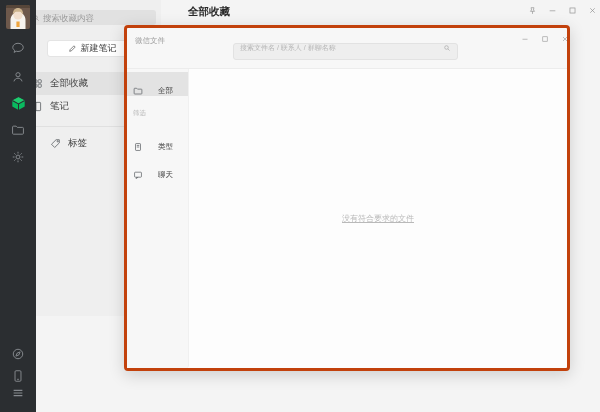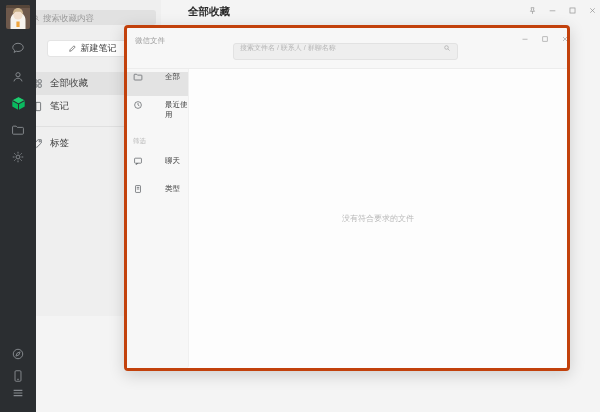--- a/index.html
+++ b/index.html
@@ -27,21 +27,21 @@
   .s-search input { flex:1; min-width:0; font-size:8.5px; color:#333; }
   .s-search input::placeholder { color:#9a9a9a; }
   .new-note { position:absolute; left:23px; top:40px; width:90px; height:17px; background:#ffffff; border:1px solid #e4e4e4;
               border-radius:3px; display:flex; align-items:center; justify-content:center; gap:4px; font-size:9px; color:#3a3a3a; cursor:pointer; }
   .new-note svg { width:9px; height:9px; color:#4b4b4b; }
   .s-nav { position:absolute; left:0; top:72px; width:137px; }
   .s-item { height:23px; display:flex; align-items:center; padding-left:8px; gap:7px; font-size:9.5px; color:#3c3c3c; cursor:pointer; }
   .s-item svg { width:11px; height:11px; color:#53575b; flex:none; }
   .s-item.active { background:#e2e2e2; }
   .s-div { margin-top:8px; border-top:1px solid #e0e0e0; }
-  .s-item.tag { margin-top:5px; }
+  .s-item.tag { margin-top:5px;margin-left:18px; }
   .s-footer { position:absolute; left:0; bottom:5px; width:100%; text-align:center; font-size:7.5px; color:#a6a6a6; line-height:14px; }
 
   
   .content { position:absolute; left:173px; top:0; width:427px; height:412px; background:#f4f4f4; }
   .c-title { position:absolute; left:15px; top:5px; font-size:10.5px; font-weight:bold; color:#2a2a2a; }
   .win-controls { position:absolute; right:1px; top:4px; display:flex; gap:6px; color:#8f8f8f; }
   .wc { width:14px; height:12px; display:flex; align-items:center; justify-content:center; cursor:pointer; }
   .wc svg { width:9px; height:9px; }
 
   
@@ -53,27 +53,27 @@
               border-radius:3px; display:flex; align-items:flex-start; padding:0 6px; gap:4px; color:#a9a9a9; }
   .d-search input { flex:1; min-width:0; font-size:7px; color:#444; }
   .d-search input::placeholder { color:#b5b5b5; }
   .d-search svg { width:8px; height:8px; flex:none; }
   .d-controls { position:absolute; left:390px; top:4px; display:flex; gap:4px; color:#9b9b9b; }
   .dc { width:16px; height:14px; display:flex; align-items:center; justify-content:center; cursor:pointer; }
   .dc svg { width:8px; height:8px; }
   .d-nav { position:absolute; left:0; top:41px; bottom:0; width:62px; background:#f7f7f7; border-right:1px solid #f0f0f0;
            border-radius:0 0 3px 0; padding-top:3px; }
   .d-group { display:flex; flex-direction:column; gap:4px; }
-  .d-item { height:24px; display:flex; align-items:flex-start; padding-left:6px; gap:22px; font-size:7.5px; color:#3f3f3f; cursor:pointer; }
+  .d-item { height:24px; display:flex; align-items:flex-end; padding-left:6px; gap:15px; font-size:7.5px; color:#3f3f3f; cursor:pointer; }
   .d-item svg { width:10px; height:10px; color:#55595d; flex:none; }
   .d-item.active { background:#e3e3e3; }
   .d-filter-label { margin:13px 0 11px 6px; font-size:6.5px; color:#b6b6b6; height:8px; line-height:8px; }
   .d-body { position:absolute; left:62px; top:41px; right:0; bottom:0; background:#fdfdfd; border-radius:0 0 3px 0;
             display:flex; align-items:center; justify-content:center; }
-  .d-empty { font-size:8px; color:#b9b9b9; }
+  .d-empty { font-size:8px; color:#b9b9b9;text-decoration:underline; }
 </style>
 </head>
 <body>
 
 <div class="app">
 
   <aside class="rail">
     <div class="avatar">
       <svg viewBox="0 0 24 24">
         <rect width="24" height="24" fill="#6d584b"></rect>
@@ -237,46 +237,39 @@
     </header>
 
     <nav class="d-nav">
       <div class="d-group">
         <div class="d-item active">
           <svg viewBox="0 0 16 16" fill="none" stroke="currentColor" stroke-width="1.1">
             <path d="M1.8 4.6c0-.6.4-1 1-1h3l1.4 1.4h6c.6 0 1 .4 1 1v5.8c0 .6-.4 1-1 1H2.8c-.6 0-1-.4-1-1z"></path>
           </svg>
           <span>全部</span>
         </div>
+      </div>
+
+      <div class="d-filter-label">筛选</div>
+
+      <div class="d-group">
         <div class="d-item">
           <svg viewBox="0 0 16 16" fill="none" stroke="currentColor" stroke-width="1.1">
-            <circle cx="8" cy="8" r="5.4"></circle>
-              <path d="M8 4.8V8l2.2 1.4"></path>
-          </svg>
-          <span>最近使用</span>
-        </div>
-      </div>
-
-      <div class="d-filter-label">筛选</div>
-
-      <div class="d-group">
+            <rect x="4" y="2.5" width="8" height="11" rx="1"></rect>
+              <path d="M6 5.5h4M6 8h4"></path>
+          </svg>
+          <span>类型</span>
+        </div>
         <div class="d-item">
           <svg viewBox="0 0 16 16" fill="none" stroke="currentColor" stroke-width="1.1">
             <rect x="2.5" y="3.5" width="11" height="8" rx="1.2"></rect>
               <path d="M6 11.5l-1.2 2.2 3.4-2.2"></path>
           </svg>
           <span>聊天</span>
         </div>
-        <div class="d-item">
-          <svg viewBox="0 0 16 16" fill="none" stroke="currentColor" stroke-width="1.1">
-            <rect x="4" y="2.5" width="8" height="11" rx="1"></rect>
-              <path d="M6 5.5h4M6 8h4"></path>
-          </svg>
-          <span>类型</span>
-        </div>
       </div>
     </nav>
 
     <div class="d-body">
       <div class="d-empty">没有符合要求的文件</div>
     </div>
   </section>
 
 </div>
 

